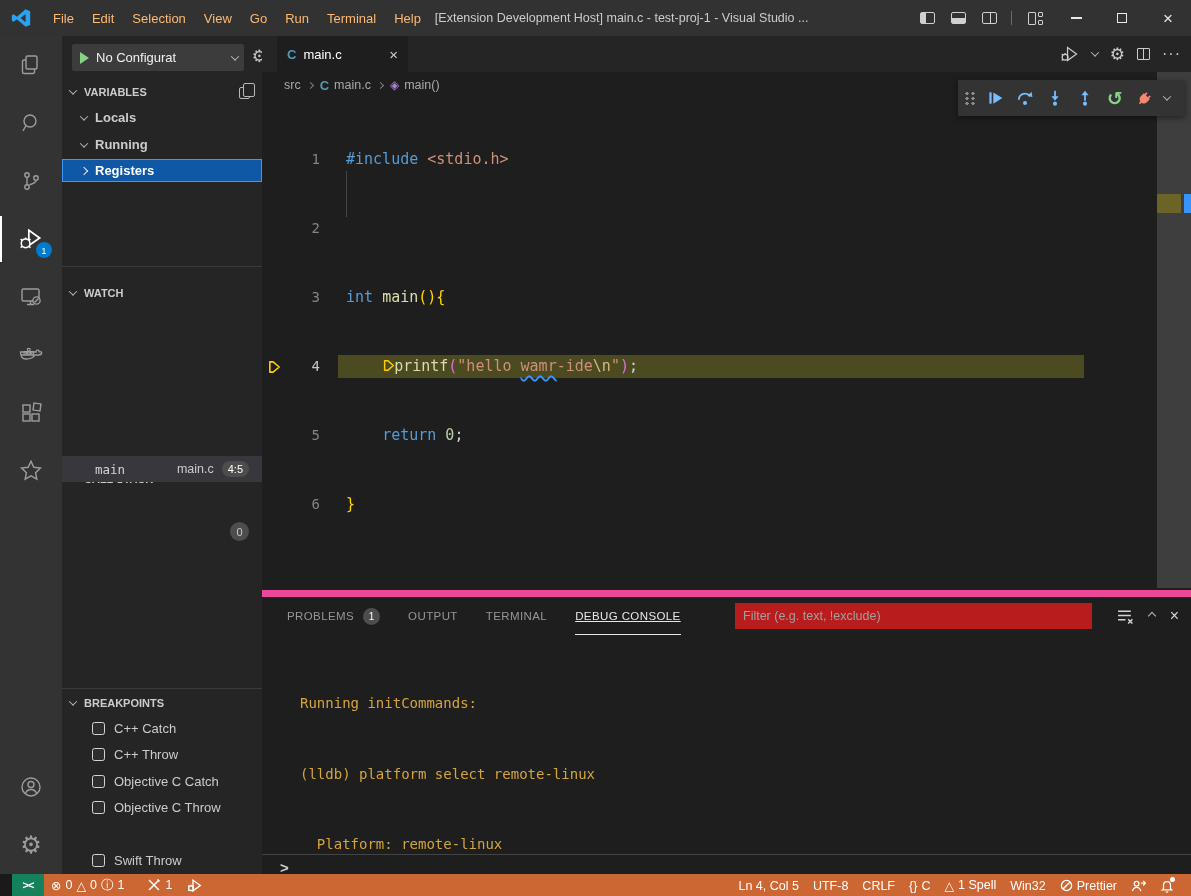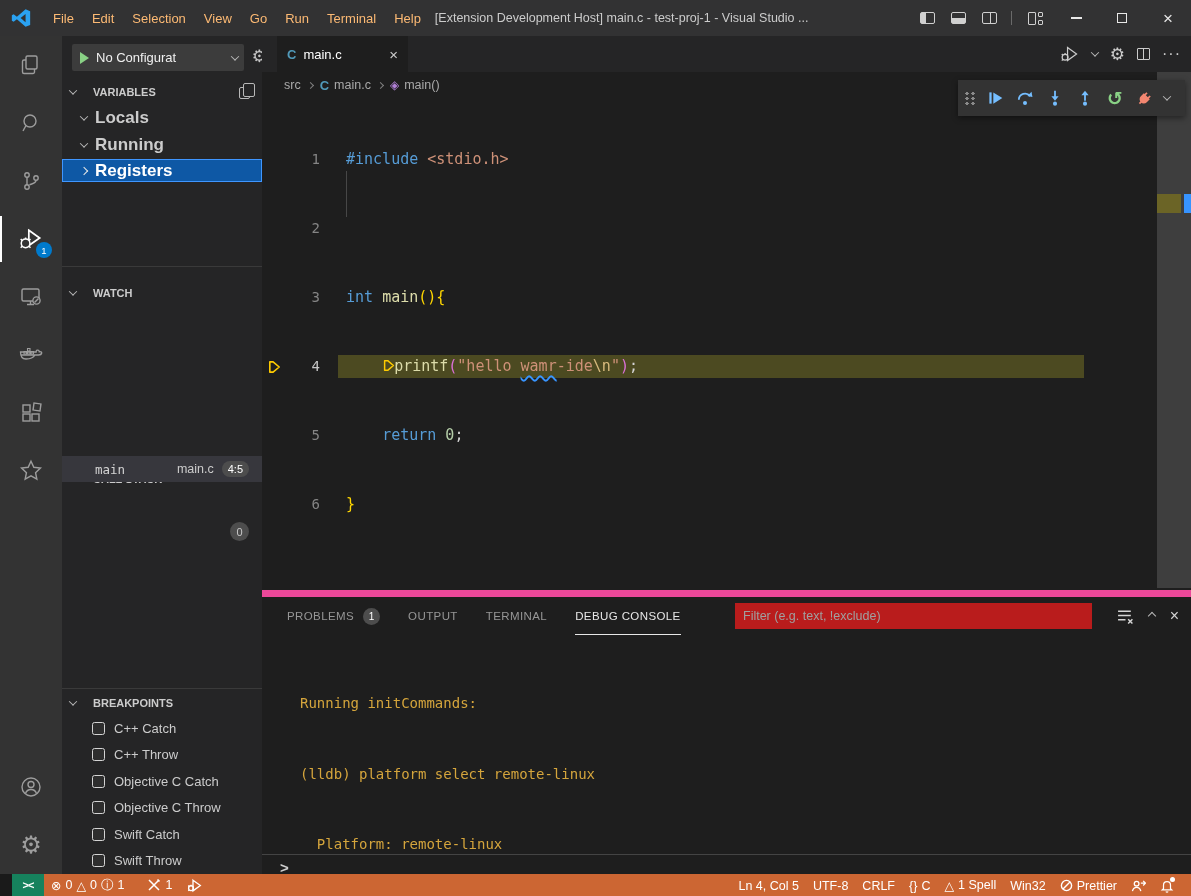--- a/index.html
+++ b/index.html
@@ -45,25 +45,25 @@
   .sidebar{position:absolute;left:62px;top:36px;width:200px;height:838px;background:#252526;overflow:hidden;}
   .cfg-bar{position:absolute;left:10px;top:8px;width:172px;height:27px;background:#3c3c3c;border-radius:2px;
            display:flex;align-items:center;padding:0 6px;}
   .play-green{width:0;height:0;border-left:9px solid #89d185;border-top:6px solid transparent;border-bottom:6px solid transparent;margin:0 7px 0 2px;}
   .cfg-label{color:#f0f0f0;font-size:13px;white-space:nowrap;overflow:hidden;flex:1;}
   .side-gear{position:absolute;right:-5px;top:12px;color:#c5c5c5;font-size:18px;font-family:"DejaVu Sans",sans-serif;}
   .cv{display:inline-block;width:6px;height:6px;border-right:1.4px solid #b8b8b8;border-bottom:1.4px solid #b8b8b8;flex:none;}
   .cv.down{transform:rotate(45deg) translate(-1px,-1px);}
   .cv.right{transform:rotate(-45deg);}
   .cv.up{transform:rotate(-135deg);}
-  .sec-head{position:absolute;left:0;width:200px;height:23px;display:flex;align-items:center;gap:17px;
+  .sec-head{position:absolute;left:0;width:200px;height:23px;display:flex;align-items:center;gap:8px;
             padding-left:8px;font-size:11px;font-weight:bold;color:#cccccc;}
   .sec-line{position:absolute;left:0;width:200px;border-top:1px solid #3a3a3a;}
   .tree-row{position:absolute;left:0;width:200px;height:23px;display:flex;align-items:center;gap:8px;
-            padding-left:19px;font-size:17px;font-weight:600;color:#cccccc;}
+            padding-left:19px;font-size:13px;font-weight:600;color:#cccccc;}
   .tree-row.selected{background:#0e58a5;outline:1px solid #3f96ff;outline-offset:-1px;}
   .copy-ic{position:absolute;right:12px;top:4px;width:11px;height:12px;border:1.3px solid #b8b8b8;border-radius:2px;}
   .copy-ic::before{content:"";position:absolute;left:3px;top:-5px;width:10px;height:12px;border:1.3px solid #b8b8b8;border-radius:2px;background:#252526;}
   .cs-status{font-size:9.5px;font-weight:bold;color:#cccccc;margin-left:12px;}
   .cs-row{position:absolute;left:0;top:420px;width:200px;height:26px;background:#37373d;display:flex;align-items:center;}
   .cs-name{font-family:"DejaVu Sans Mono",monospace;font-size:12.5px;color:#d4d4d4;margin-left:33px;}
   .cs-file{margin-left:auto;font-size:12.5px;color:#cccccc;}
   .cs-badge{background:#4d4d4d;color:#ffffff;font-size:11px;border-radius:9px;padding:2px 6px;margin:0 13px 0 8px;text-align:right;}
   .sess-badge{position:absolute;right:13px;top:486px;width:19px;height:19px;border-radius:50%;background:#4d4d4d;
               color:#c8c8c8;font-size:11px;display:flex;align-items:center;justify-content:center;}
@@ -110,21 +110,21 @@
   .restart-glyph{color:#89d185;font-size:19px;font-weight:bold;font-family:"DejaVu Sans",sans-serif;}
   .edit-actions{position:absolute;right:10px;top:0;height:36px;display:flex;align-items:center;gap:12px;}
   .split-ic{width:13px;height:12px;border:1.4px solid #cccccc;border-radius:1px;position:relative;}
   .split-ic::before{content:"";position:absolute;left:5px;top:0;bottom:0;border-left:1.4px solid #cccccc;}
   .ellipsis{color:#cccccc;font-size:16px;letter-spacing:1px;}
 
   
   .panel{position:absolute;left:262px;top:590px;width:929px;height:284px;background:#1e1e1e;border-top:7px solid #ec4899;}
   .panel-tabs{position:absolute;left:0;top:0;height:38px;display:flex;align-items:center;gap:28px;padding-left:25px;}
   .ptab{font-size:11.5px;letter-spacing:.4px;color:#969696;display:flex;align-items:center;gap:9px;height:38px;}
-  .ptab.active{color:#e7e7e7;border-bottom:1.5px solid #e7e7e7;}
+  .ptab.active{color:#e7e7e7;border-bottom:1.5px solid #e7e7e7;text-decoration:underline;}
   .ptab-badge{min-width:17px;height:17px;border-radius:9px;background:#4d4d4d;color:#fff;font-size:10px;
               display:flex;align-items:center;justify-content:center;}
   .filter{position:absolute;right:99px;top:6px;width:357px;height:26px;background:#b91c1c;border:none;color:#cccccc;
           font-size:12.5px;padding:0 8px;font-family:"Liberation Sans",sans-serif;}
   .filter::placeholder{color:#a0a0a0;}
   .panel-ics{position:absolute;right:12px;top:0;height:38px;display:flex;align-items:center;gap:15px;}
   .px{color:#d4d4d4;font-size:16px;}
   .console{position:absolute;left:0;top:48px;width:929px;font-family:"DejaVu Sans Mono",monospace;font-size:14px;
            line-height:23.5px;color:#d5a53c;white-space:pre;padding-left:38px;}
   .repl-sep{position:absolute;left:0;top:257px;width:929px;border-top:1px solid #444444;}
@@ -309,24 +309,20 @@
       <span>C++ Throw</span>
     </div>
     <div class="bp-row" style="top:732px">
       <span class="bp-box"></span>
       <span>Objective C Catch</span>
     </div>
     <div class="bp-row" style="top:758px">
       <span class="bp-box"></span>
       <span>Objective C Throw</span>
     </div>
-    <div class="bp-row" style="top:785px">
-      <span class="bp-box"></span>
-      <span>Swift Catch</span>
-    </div>
     <div class="bp-row" style="top:811px">
       <span class="bp-box"></span>
       <span>Swift Throw</span>
     </div>
   </div>
 
   <div class="editor">
     <div class="tabbar">
       <div class="tab">
         <span class="c-ic">C</span>

